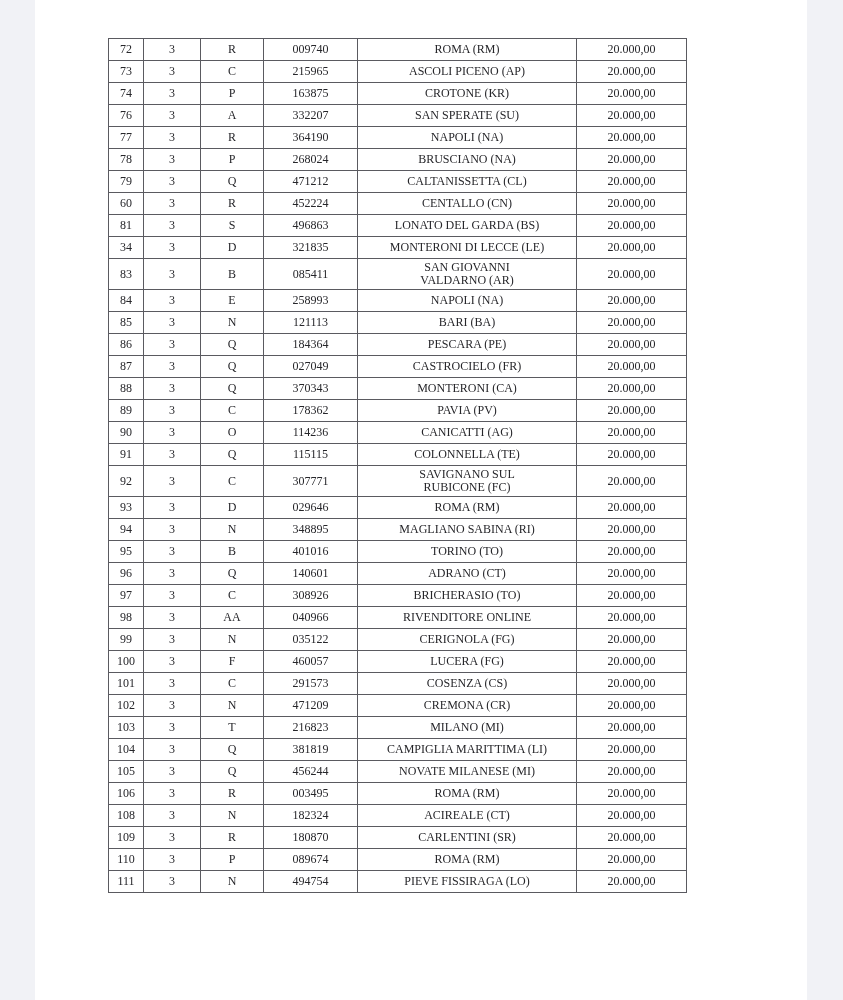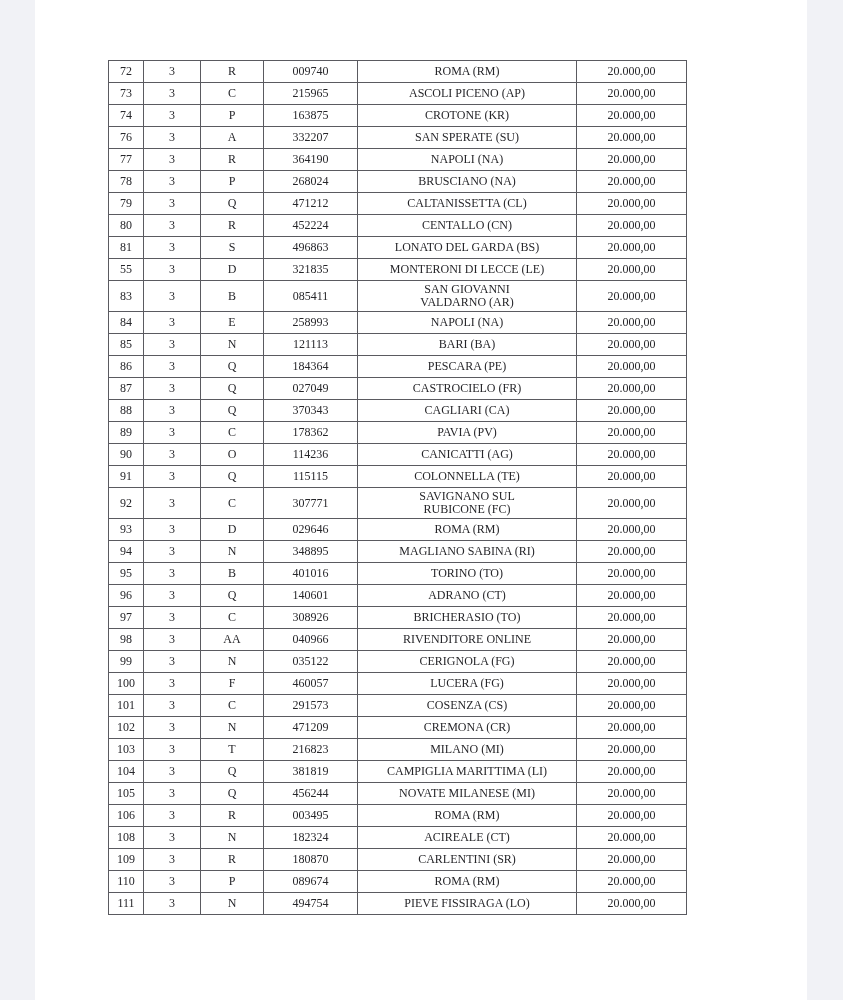--- a/index.html
+++ b/index.html
@@ -7,21 +7,21 @@
     --gutter:#f1f2f6;
     --border:#5a5a60;
     --text:#26262a;
   }
   *{margin:0;padding:0;box-sizing:border-box;}
   html,body{width:843px;height:1000px;overflow:hidden;background:var(--bg);
     font-family:"Liberation Serif","DejaVu Serif",serif;}
   .gutter{position:absolute;top:0;height:1000px;background:var(--gutter);}
   .gutter-left{left:0;width:35px;}
   .gutter-right{left:807px;width:36px;}
-  .table-wrap{position:absolute;left:108px;top:60px;width:578px;}
+  .table-wrap{position:absolute;left:108px;top:38px;width:578px;}
   table{border-collapse:collapse;width:100%;table-layout:fixed;}
   td{
     border:1px solid var(--border);
     text-align:center;
     vertical-align:middle;
     font-size:12px;
     line-height:13px;
     color:var(--text);
     padding:1px 2px;
     white-space:pre-line;
@@ -99,37 +99,37 @@
         </tr>
         <tr>
           <td>79</td>
           <td>3</td>
           <td>Q</td>
           <td>471212</td>
           <td>CALTANISSETTA (CL)</td>
           <td>20.000,00</td>
         </tr>
         <tr>
-          <td>80</td>
+          <td>60</td>
           <td>3</td>
           <td>R</td>
           <td>452224</td>
           <td>CENTALLO (CN)</td>
           <td>20.000,00</td>
         </tr>
         <tr>
           <td>81</td>
           <td>3</td>
           <td>S</td>
           <td>496863</td>
           <td>LONATO DEL GARDA (BS)</td>
           <td>20.000,00</td>
         </tr>
         <tr>
-          <td>55</td>
+          <td>34</td>
           <td>3</td>
           <td>D</td>
           <td>321835</td>
           <td>MONTERONI DI LECCE (LE)</td>
           <td>20.000,00</td>
         </tr>
         <tr class="tall">
           <td>83</td>
           <td>3</td>
           <td>B</td>
@@ -168,21 +168,21 @@
           <td>Q</td>
           <td>027049</td>
           <td>CASTROCIELO (FR)</td>
           <td>20.000,00</td>
         </tr>
         <tr>
           <td>88</td>
           <td>3</td>
           <td>Q</td>
           <td>370343</td>
-          <td>CAGLIARI (CA)</td>
+          <td>MONTERONI (CA)</td>
           <td>20.000,00</td>
         </tr>
         <tr>
           <td>89</td>
           <td>3</td>
           <td>C</td>
           <td>178362</td>
           <td>PAVIA (PV)</td>
           <td>20.000,00</td>
         </tr>

